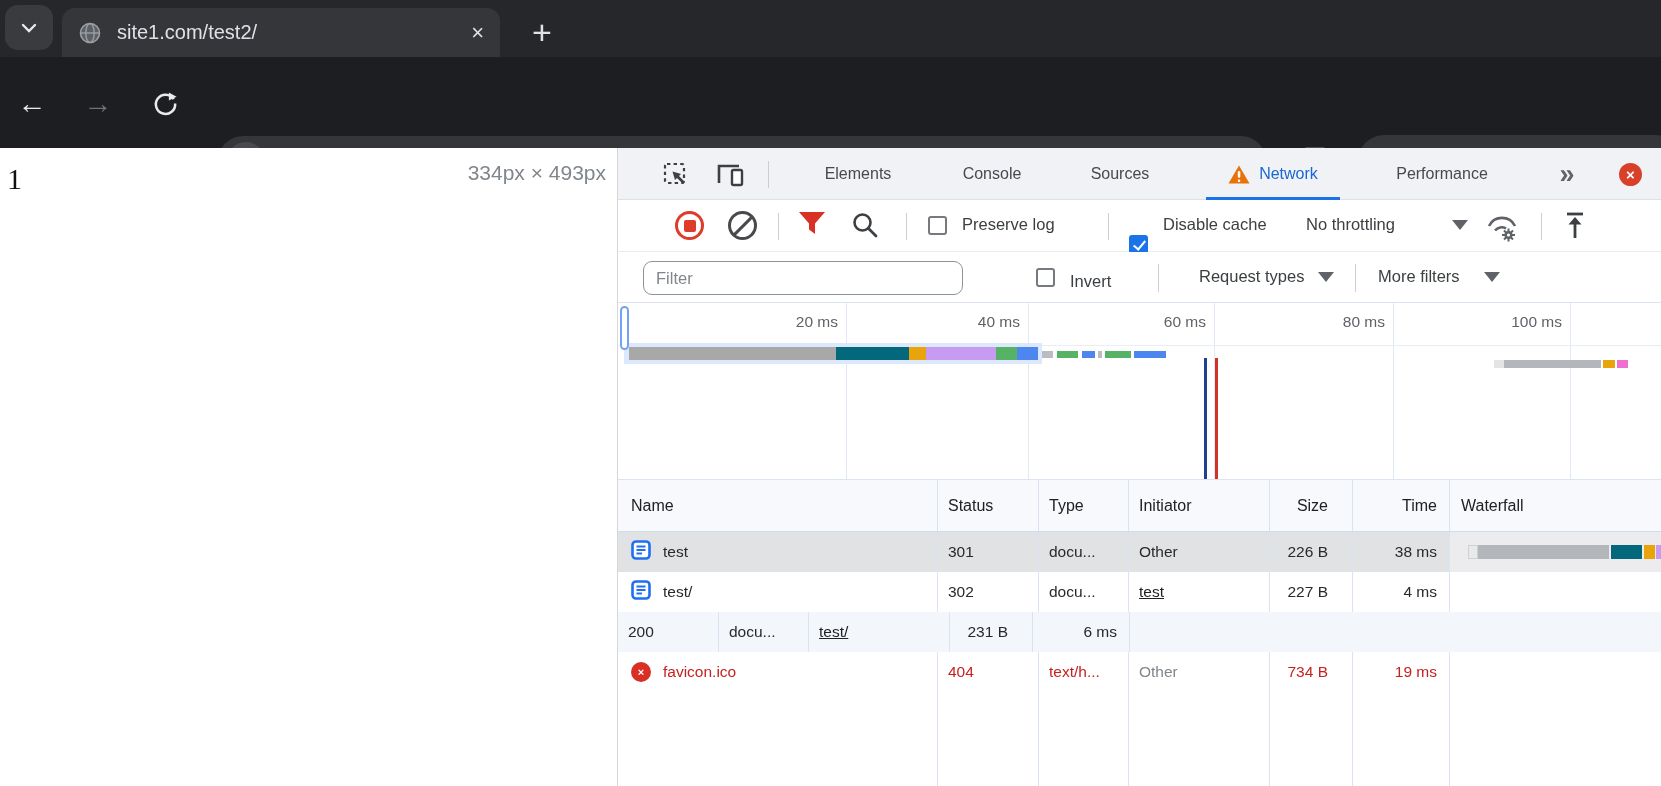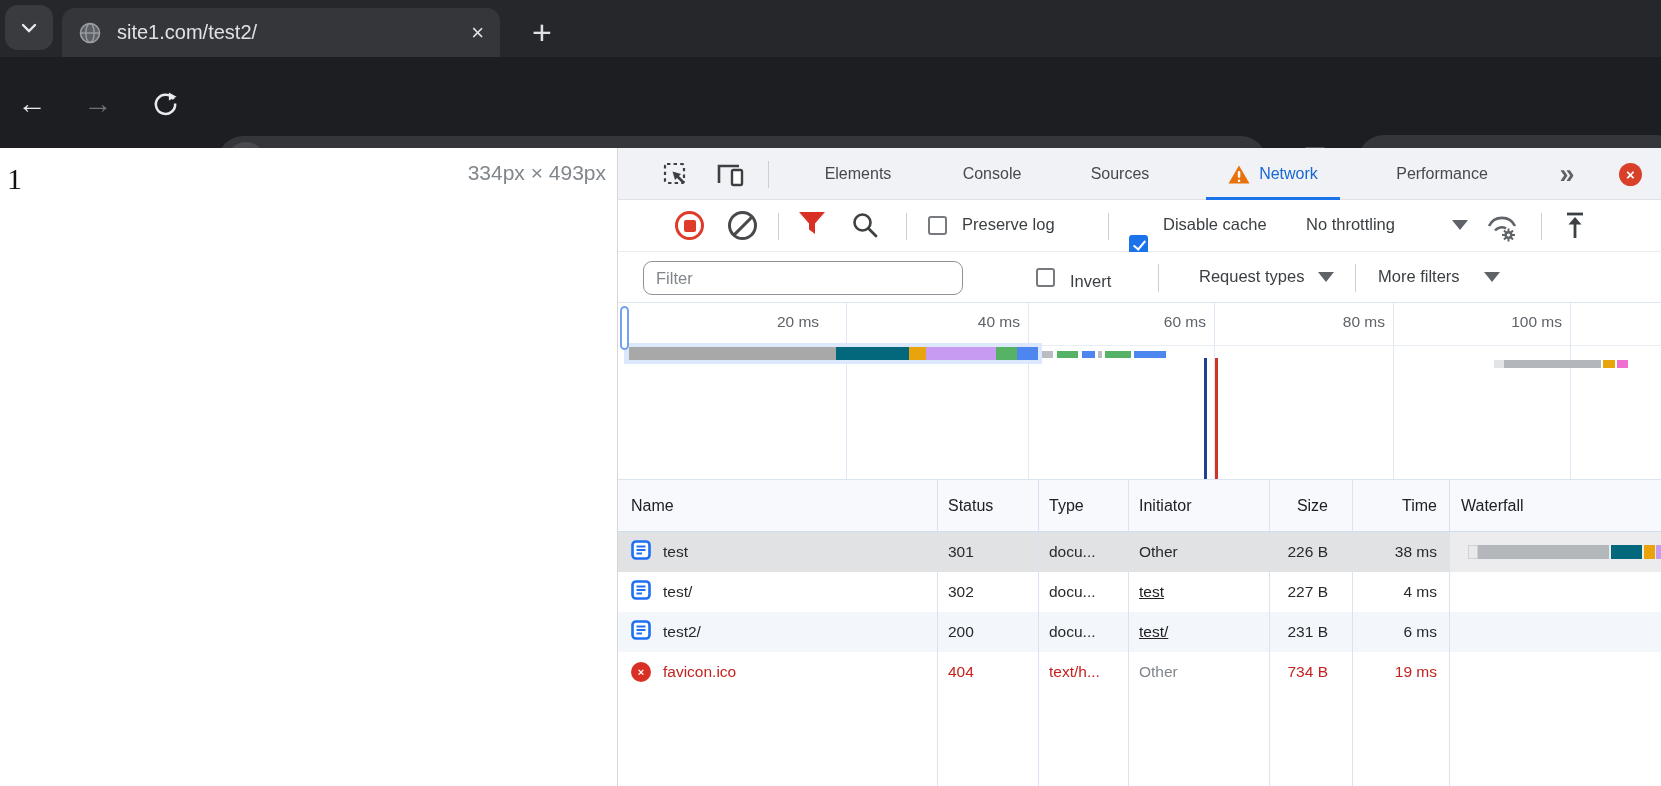--- a/index.html
+++ b/index.html
@@ -265,21 +265,21 @@
     <div class="tool-label" style="left:760px; top:15px;">More filters</div>
     <div class="caret" style="left:866px; top:20px;"></div>
   </div>
 
   <div class="dt-overview">
     <div class="gridline" style="left:228px;"></div>
     <div class="gridline" style="left:410px;"></div>
     <div class="gridline" style="left:596px;"></div>
     <div class="gridline" style="left:775px;"></div>
     <div class="gridline" style="left:952px;"></div>
-    <div class="tick-label" style="left:140px;text-align:center;">20 ms</div>
+    <div class="tick-label" style="left:140px;">20 ms</div>
     <div class="tick-label" style="left:322px;">40 ms</div>
     <div class="tick-label" style="left:508px;">60 ms</div>
     <div class="tick-label" style="left:687px;">80 ms</div>
     <div class="tick-label" style="left:864px;">100 ms</div>
     <div class="ruler-border"></div>
 
     <div class="seg" style="left:6px; top:40px; width:418px; height:21px; background:#dce8fb;"></div>
     <div class="seg" style="left:11px; top:44px; width:207px; height:13px; background:#a8a8a8;"></div>
     <div class="seg" style="left:218px; top:44px; width:73px; height:13px; background:#04687c;"></div>
     <div class="seg" style="left:291px; top:44px; width:17px; height:13px; background:#e9a30b;"></div>
@@ -361,33 +361,20 @@
       <div class="cell c-type">docu...</div>
       <div class="cell c-init">
           <span class="init-link">test</span>
         </div>
       <div class="cell c-size">227 B</div>
       <div class="cell c-time">4 ms</div>
       <div class="cell c-wf"></div>
     </div>
 
     <div class="trow tr alt">
-      <div class="cell c-name">
-        <span class="doc-ic">
-          <svg width="20" height="20" viewBox="0 0 20 20">
-              <rect x="1.5" y="1.5" width="17" height="17" rx="3.5" fill="#fff" stroke="#1f6ff2" stroke-width="2.6"></rect>
-              <g stroke="#1f6ff2" stroke-width="2">
-                <line x1="5.5" y1="6.5" x2="14.5" y2="6.5"></line>
-                <line x1="5.5" y1="10" x2="14.5" y2="10"></line>
-                <line x1="5.5" y1="13.5" x2="11" y2="13.5"></line>
-              </g>
-            </svg>
-        </span>
-        <span>test2/</span>
-      </div>
       <div class="cell c-status">200</div>
       <div class="cell c-type">docu...</div>
       <div class="cell c-init">
           <span class="init-link">test/</span>
         </div>
       <div class="cell c-size">231 B</div>
       <div class="cell c-time">6 ms</div>
       <div class="cell c-wf"></div>
     </div>
 

